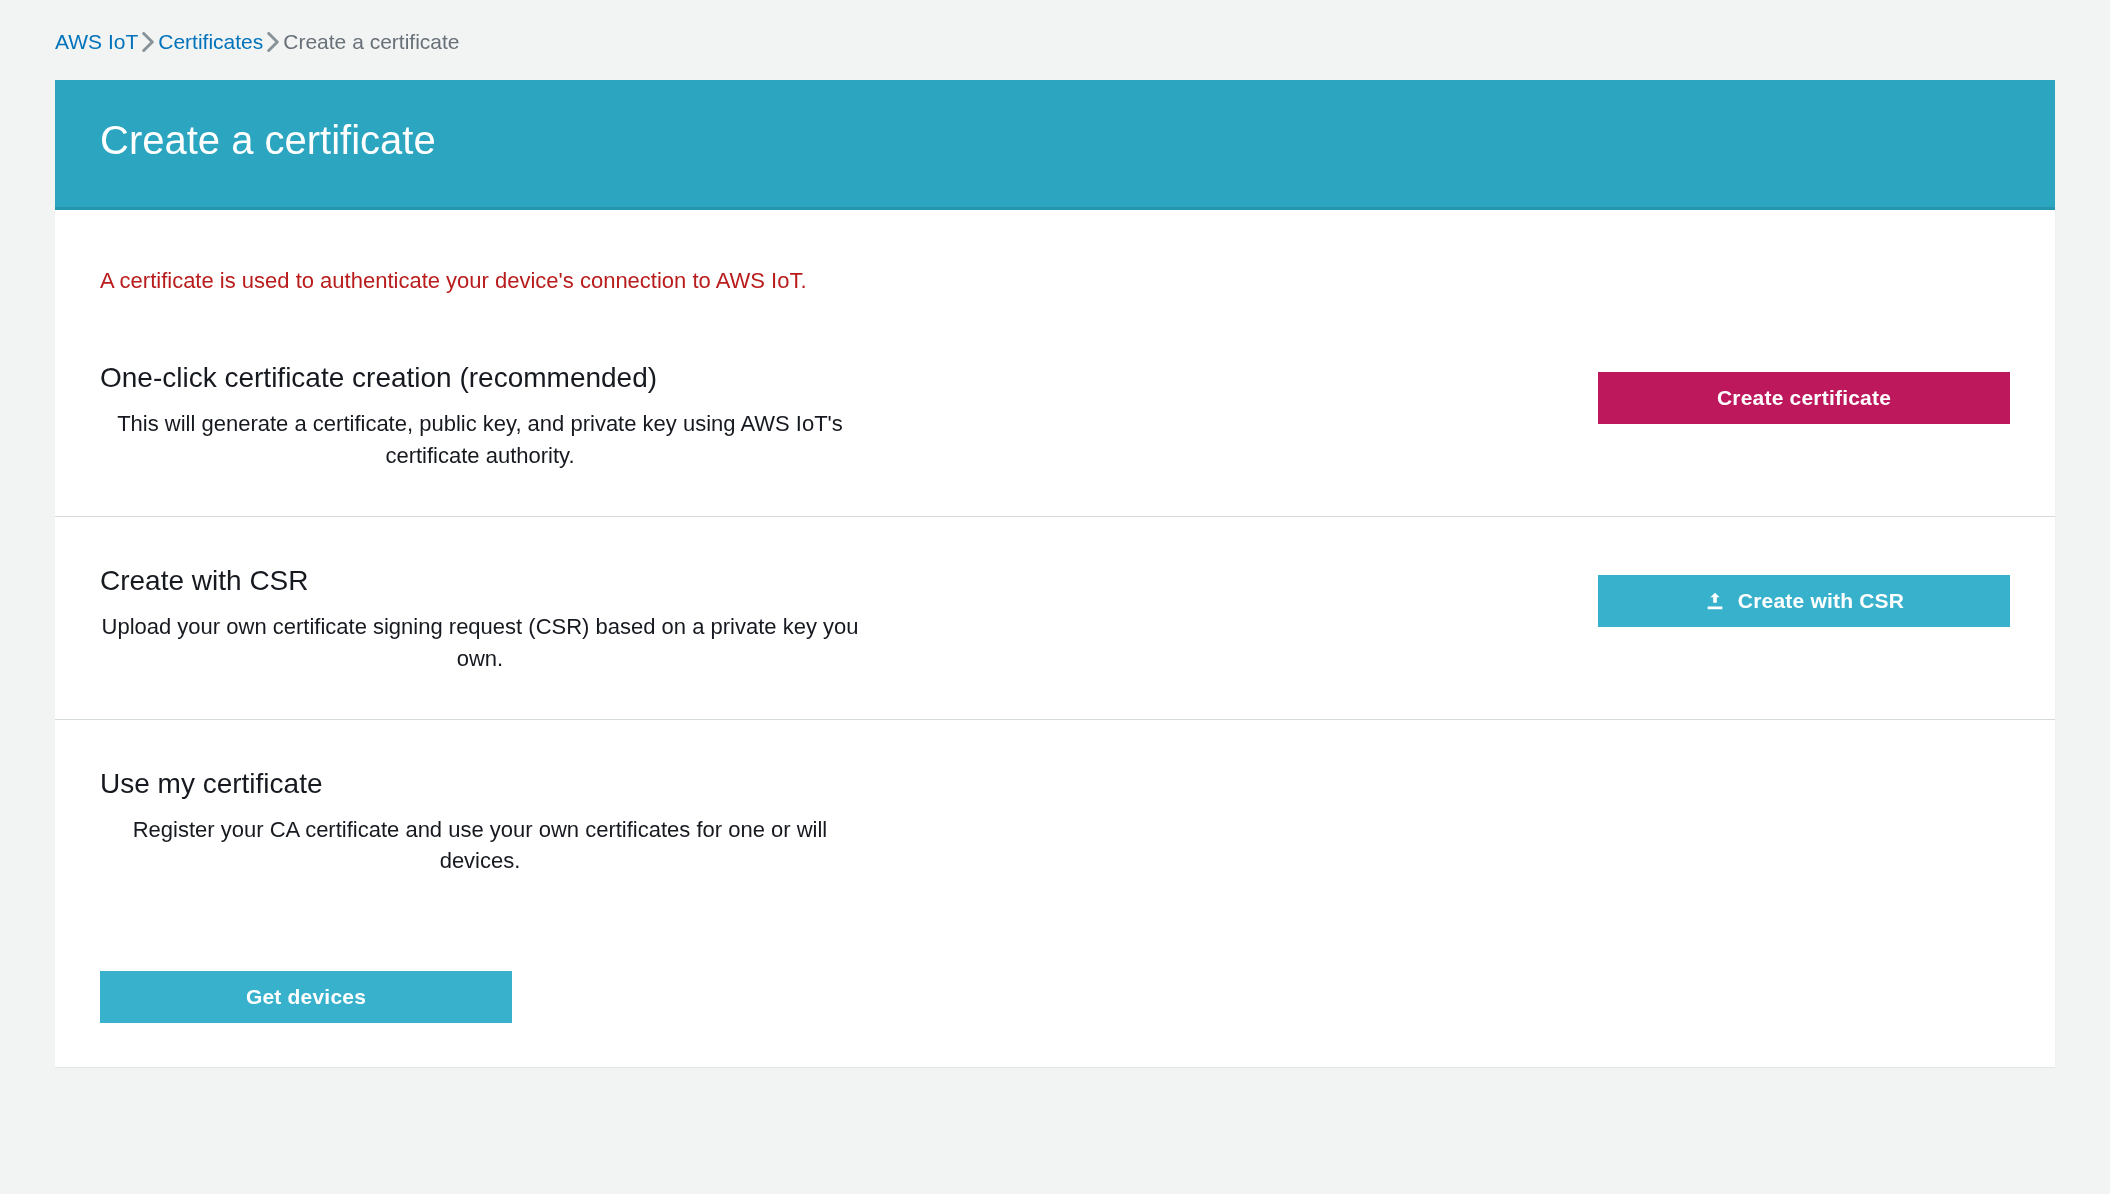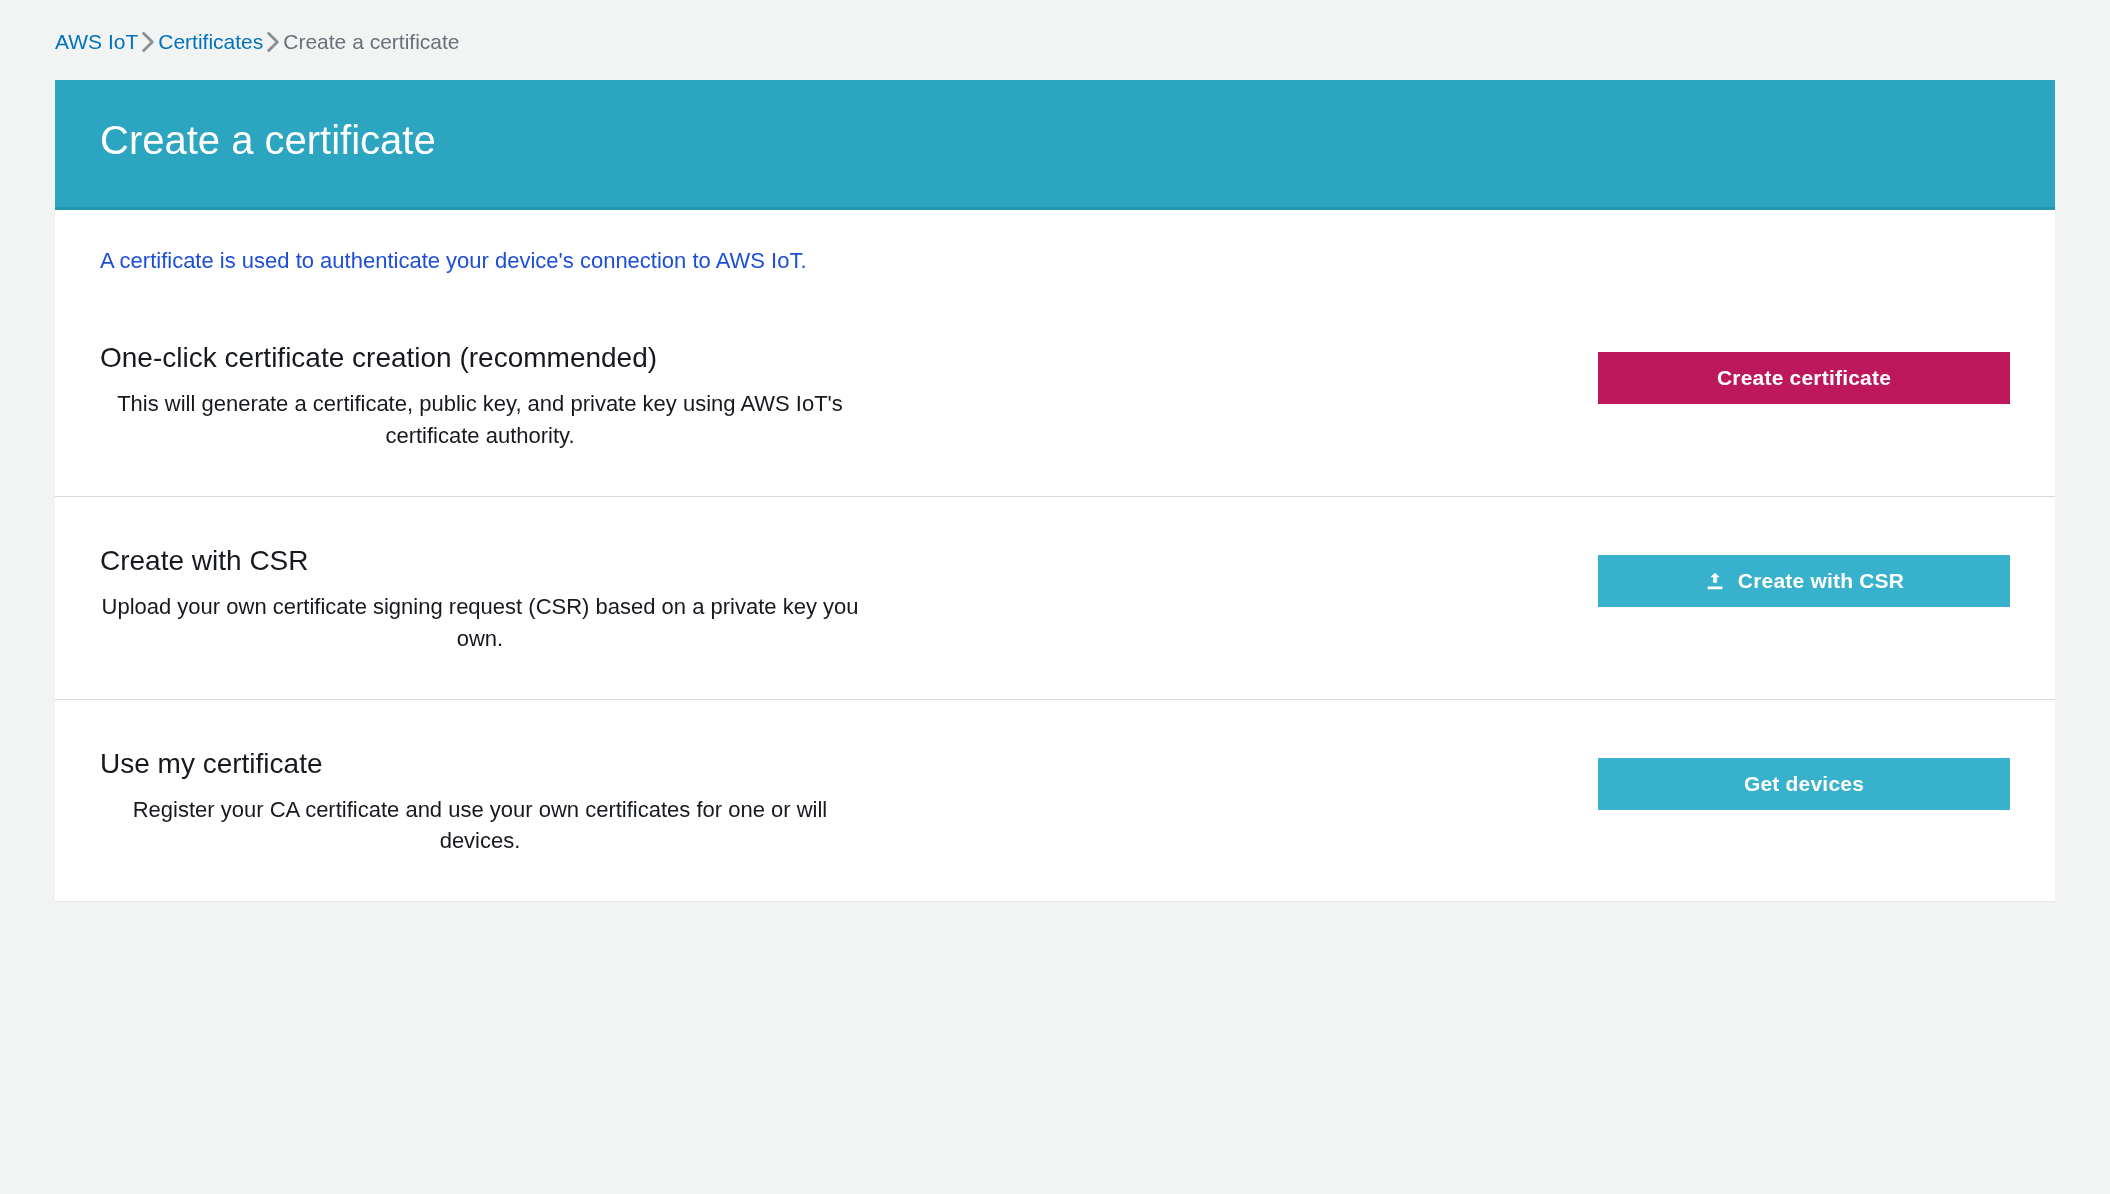--- a/index.html
+++ b/index.html
@@ -46,34 +46,35 @@
       color: #fff;
       padding: 38px 45px 44px;
       border-bottom: 3px solid #2596ad;
     }
     .panel-header h1 {
       font-size: 40px;
       font-weight: 400;
       letter-spacing: 0;
     }
     .panel-intro {
-      padding: 38px 45px 20px;
+      padding: 58px 45px 20px;
       font-size: 22px;
-      color: #1d4ed8;
+      color: #b91c1c;
     }
     .option-row {
       display: flex;
       justify-content: space-between;
       align-items: flex-start;
       padding: 48px 45px 44px;
       border-bottom: 1px solid #d5dbdb;
       gap: 84px;
     }
     .option-row:last-child {
       border-bottom: none;
+      flex-direction: column;
     }
     .option-text {
       flex: 1;
       max-width: 760px;
     }
     .option-text h2 {
       font-size: 28px;
       font-weight: 400;
       color: #16191f;
       margin-bottom: 14px;

